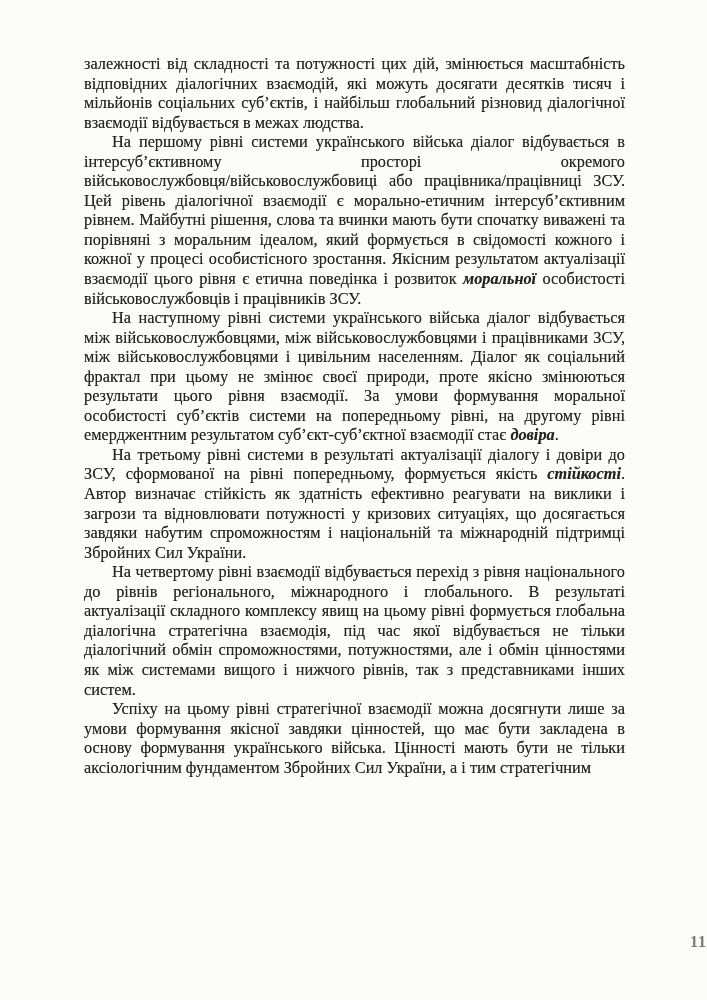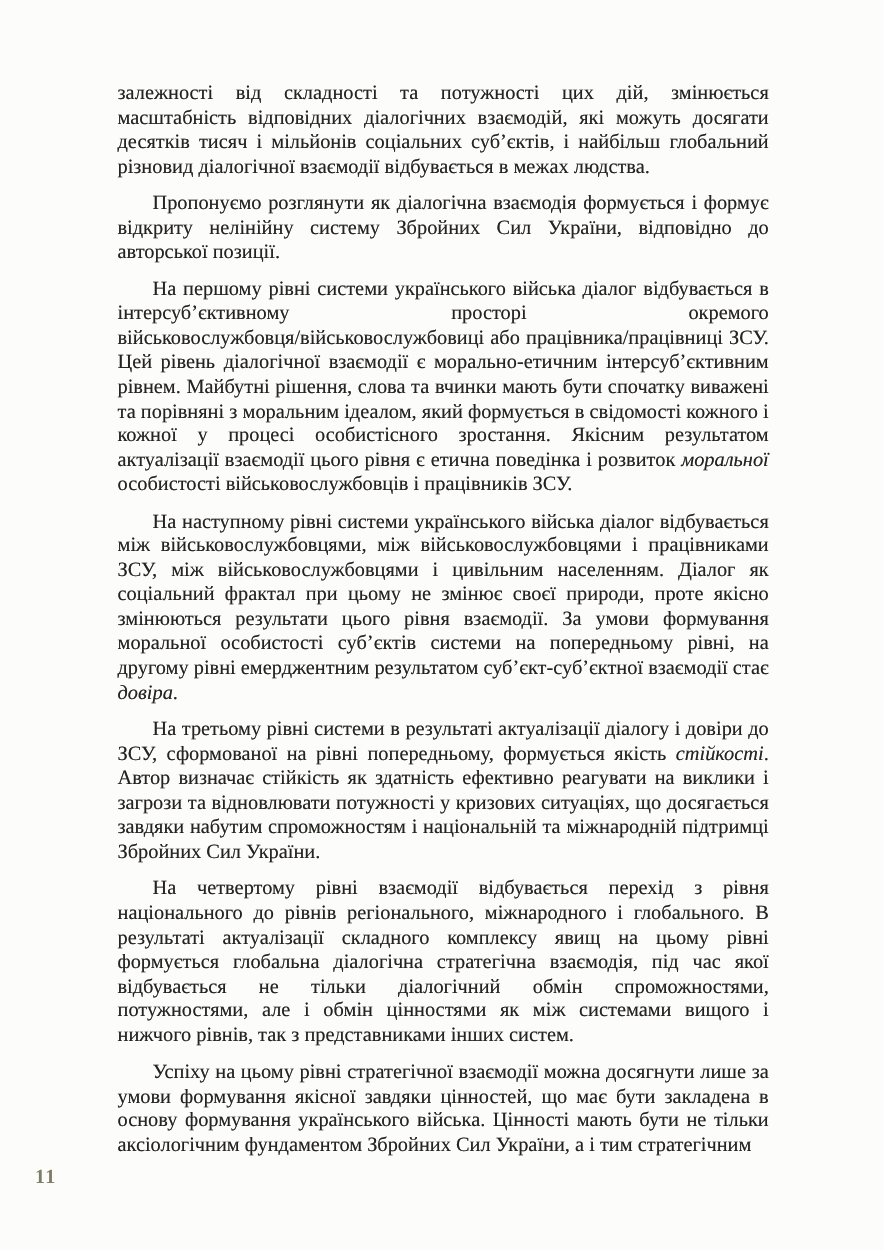--- a/index.html
+++ b/index.html
@@ -26,50 +26,49 @@
     left: 84px;
     top: 54px;
     width: 541px;
     font-size: 16.3px;
     line-height: 19.55px;
     color: var(--text);
     text-align: justify;
     text-shadow: 0 0 0.5px rgba(38, 36, 32, 0.55);
   }
   .text-block p {
-    margin: 10px;
+    margin: 0;
     padding: 0;
   }
   .text-block p.indent {
     text-indent: 28px;
   }
   .bi {
-    font-weight: normal;
+    font-weight: bold;
     font-style: italic;
   }
   .page-number {
     position: absolute;
     left: 0;
     top: 933px;
     width: 707px;
-    text-align: left;
+    text-align: right;
     font-size: 16px;
     font-weight: bold;
     color: var(--page-number);
     letter-spacing: 1px;
     padding-left: 28px;
   }
 </style>
 </head>
 <body>
 
 <div class="page">
   <div class="text-block">
       <p class=""><span>залежності від складності та потужності цих дій, змінюється масштабність відповідних діалогічних взаємодій, які можуть досягати десятків тисяч і мільйонів соціальних суб’єктів, і найбільш глобальний різновид діалогічної взаємодії відбувається в межах людства.</span></p>
-      <p class="indent"><span>Пропонуємо розглянути як діалогічна взаємодія формується і формує відкриту нелінійну систему Збройних Сил України, відповідно до авторської позиції.</span></p>
       <p class="indent"><span>На першому рівні системи українського війська діалог відбувається в інтерсуб’єктивному просторі окремого військовослужбовця/⁠військовослужбовиці або працівника/⁠працівниці ЗСУ. Цей рівень діалогічної взаємодії є морально-етичним інтерсуб’єктивним рівнем. Майбутні рішення, слова та вчинки мають бути спочатку виважені та порівняні з моральним ідеалом, який формується в свідомості кожного і кожної у процесі особистісного зростання. Якісним результатом актуалізації взаємодії цього рівня є етична поведінка і розвиток </span><span class="bi">моральної</span><span> особистості військовослужбовців і працівників ЗСУ.</span></p>
       <p class="indent"><span>На наступному рівні системи українського війська діалог відбувається між військовослужбовцями, між військовослужбовцями і працівниками ЗСУ, між військовослужбовцями і цивільним населенням. Діалог як соціальний фрактал при цьому не змінює своєї природи, проте якісно змінюються результати цього рівня взаємодії. За умови формування моральної особистості суб’єктів системи на попередньому рівні, на другому рівні емерджентним результатом суб’єкт-суб’єктної взаємодії стає </span><span class="bi">довіра</span><span>.</span></p>
       <p class="indent"><span>На третьому рівні системи в результаті актуалізації діалогу і довіри до ЗСУ, сформованої на рівні попередньому, формується якість </span><span class="bi">стійкості</span><span>. Автор визначає стійкість як здатність ефективно реагувати на виклики і загрози та відновлювати потужності у кризових ситуаціях, що досягається завдяки набутим спроможностям і національній та міжнародній підтримці Збройних Сил України.</span></p>
       <p class="indent"><span>На четвертому рівні взаємодії відбувається перехід з рівня національного до рівнів регіонального, міжнародного і глобального. В результаті актуалізації складного комплексу явищ на цьому рівні формується глобальна діалогічна стратегічна взаємодія, під час якої відбувається не тільки діалогічний обмін спроможностями, потужностями, але і обмін цінностями  як між системами вищого і нижчого рівнів, так з представниками інших систем.</span></p>
       <p class="indent"><span>Успіху на цьому рівні стратегічної взаємодії можна досягнути лише за умови формування якісної завдяки цінностей, що має бути закладена в основу формування українського війська. Цінності мають бути не тільки аксіологічним фундаментом Збройних Сил України, а і тим стратегічним</span></p>
     </div>
   <div class="page-number">11</div>
 </div>
 
 </body></html>

